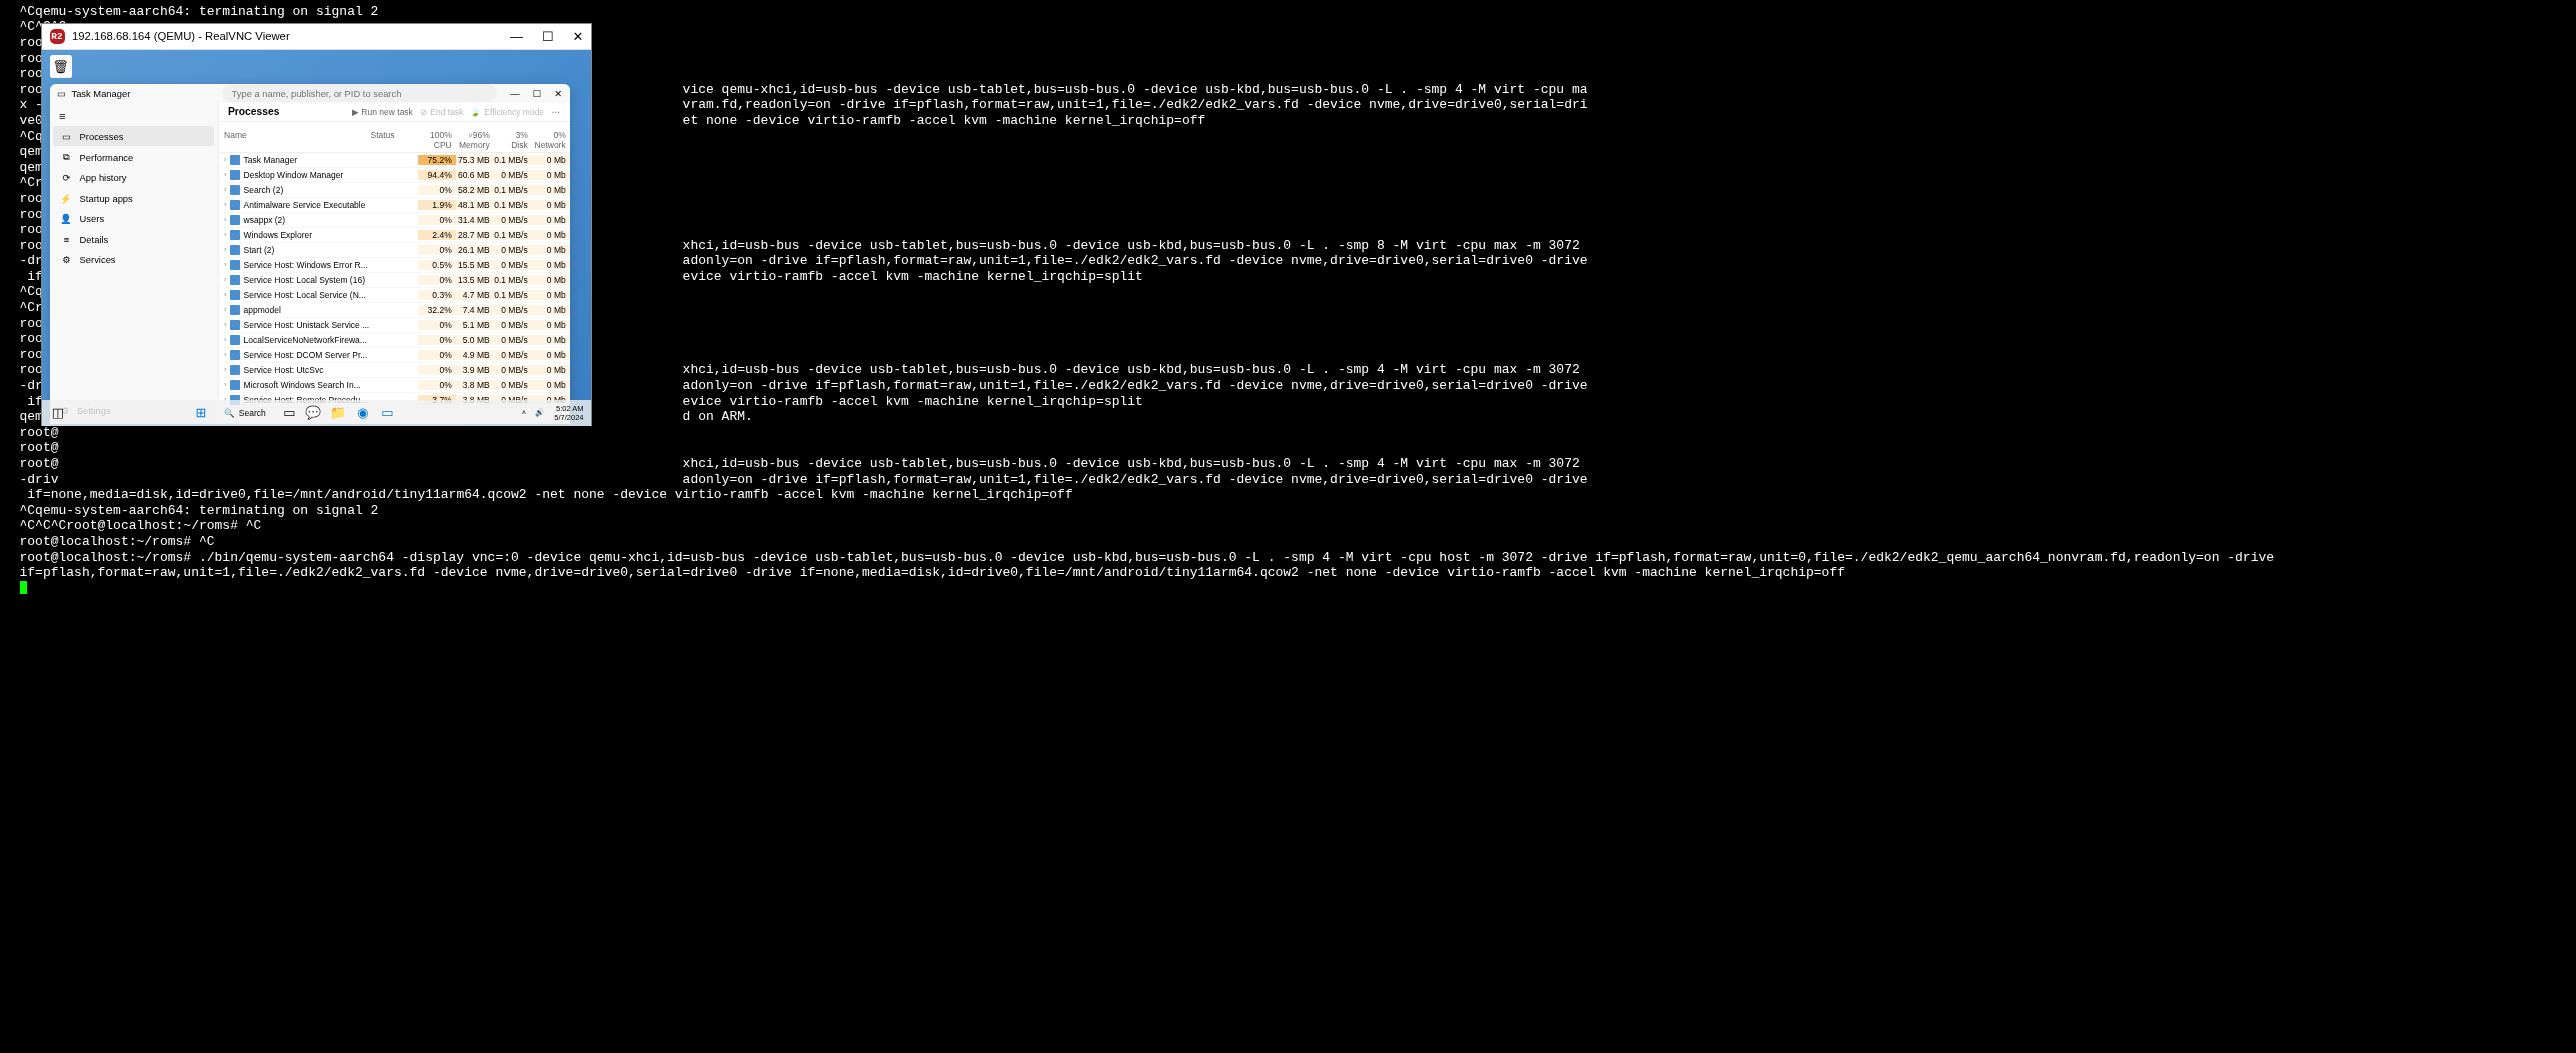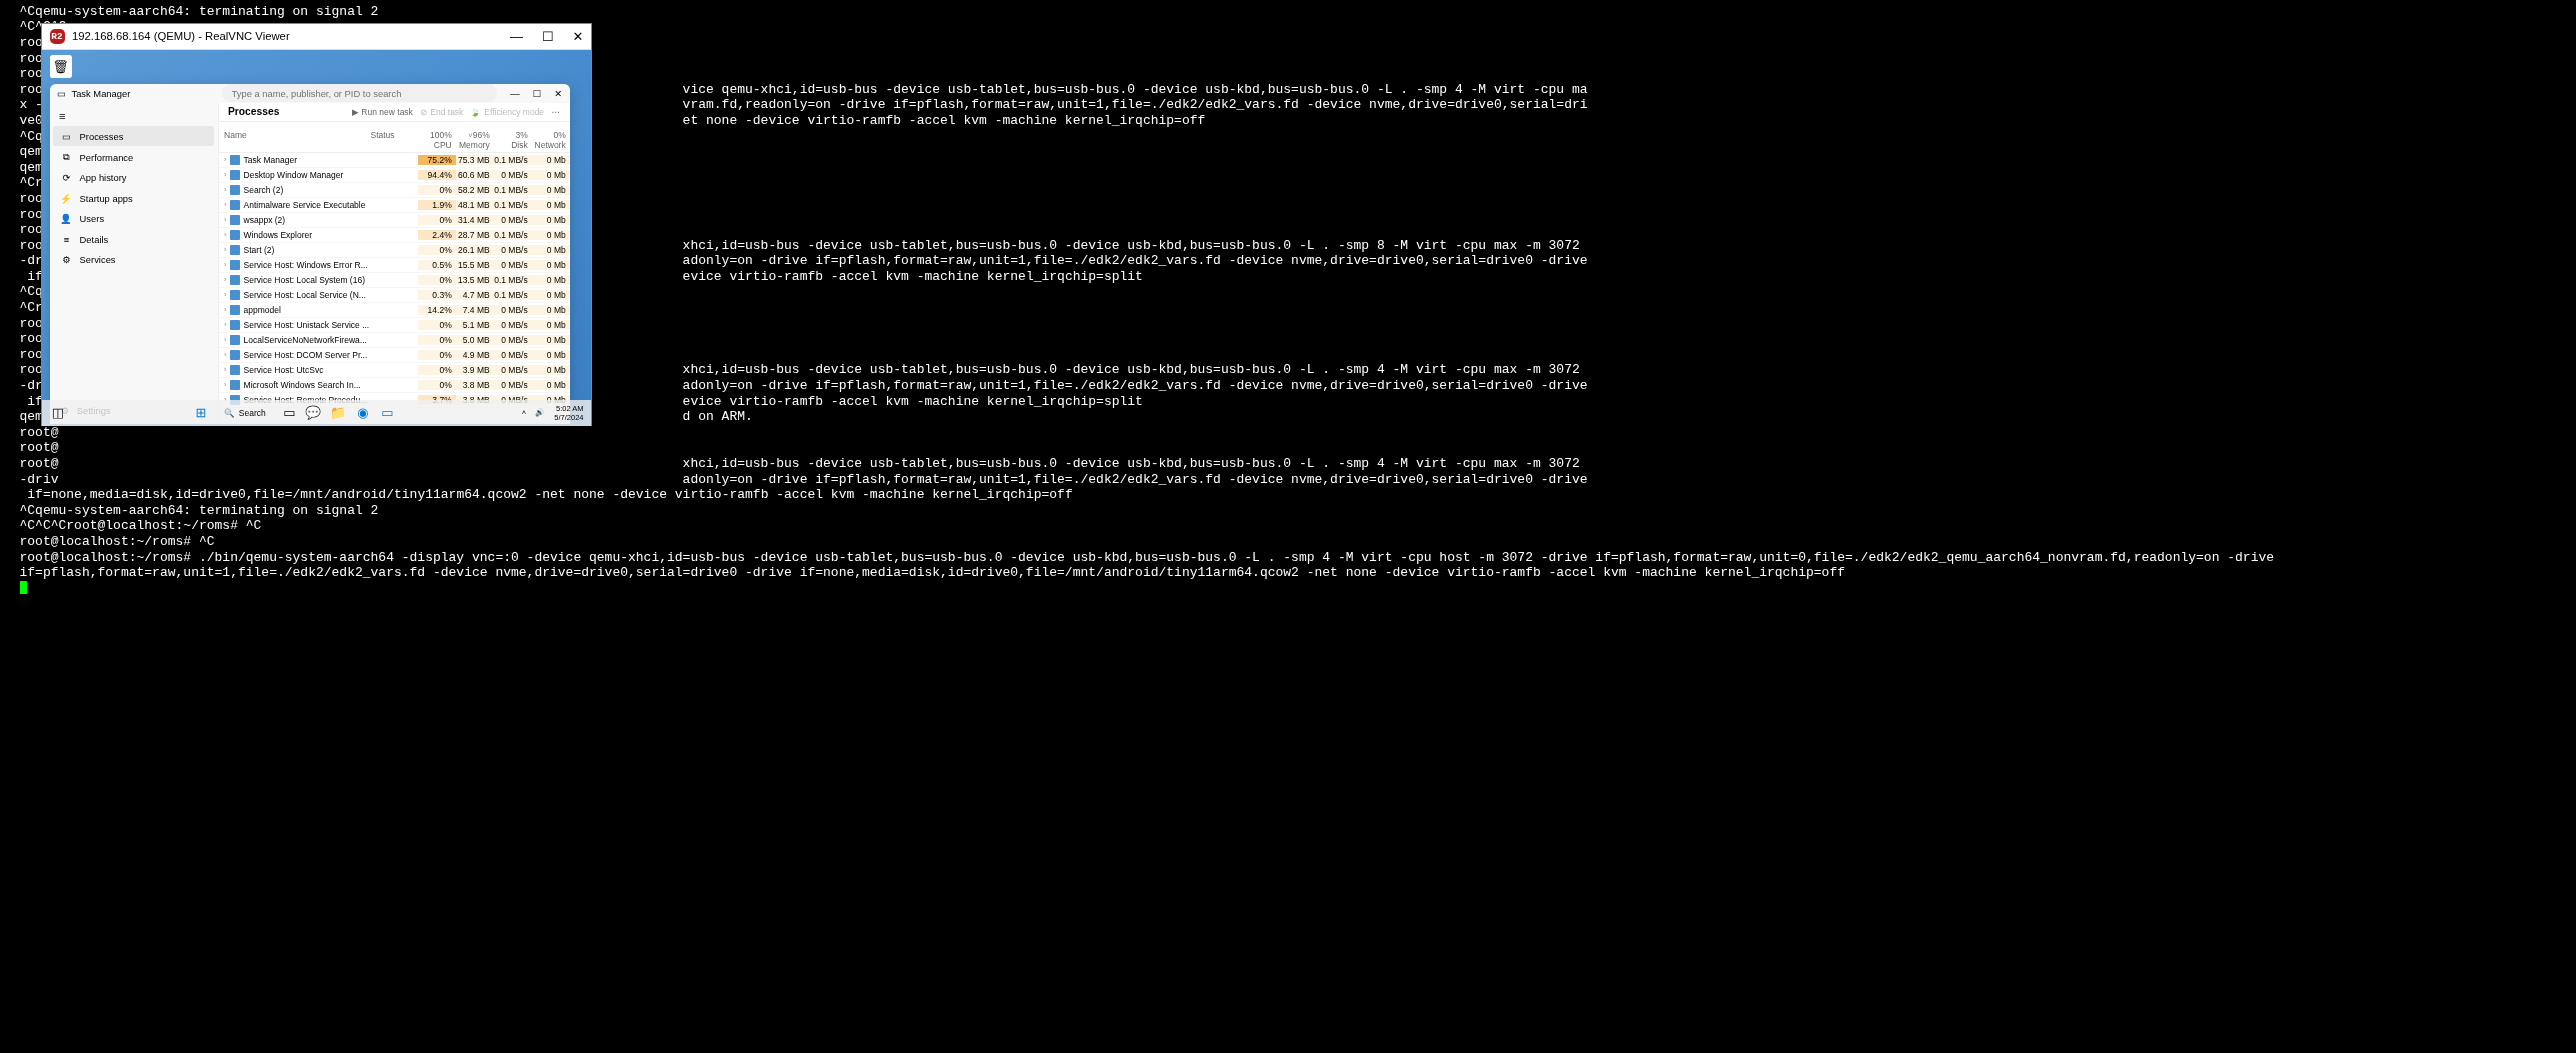--- a/index.html
+++ b/index.html
@@ -431,21 +431,21 @@
                   <div class="tm-cell-val heat-low">0.1 MB/s</div>
                   <div class="tm-cell-val heat-low">0 Mb</div>
                 </div>
                 <div class="tm-row">
                   <div class="tm-cell-name">
                     <span class="chev">›</span>
                     <span class="proc-icon"></span>
                     <span>appmodel</span>
                   </div>
                   <div class="tm-cell-status"></div>
-                  <div class="tm-cell-val heat-low">14.2%</div>
+                  <div class="tm-cell-val heat-low">32.2%</div>
                   <div class="tm-cell-val heat-mem">7.4 MB</div>
                   <div class="tm-cell-val heat-low">0 MB/s</div>
                   <div class="tm-cell-val heat-low">0 Mb</div>
                 </div>
                 <div class="tm-row">
                   <div class="tm-cell-name">
                     <span class="chev">›</span>
                     <span class="proc-icon"></span>
                     <span>Service Host: Unistack Service ...</span>
                   </div>

